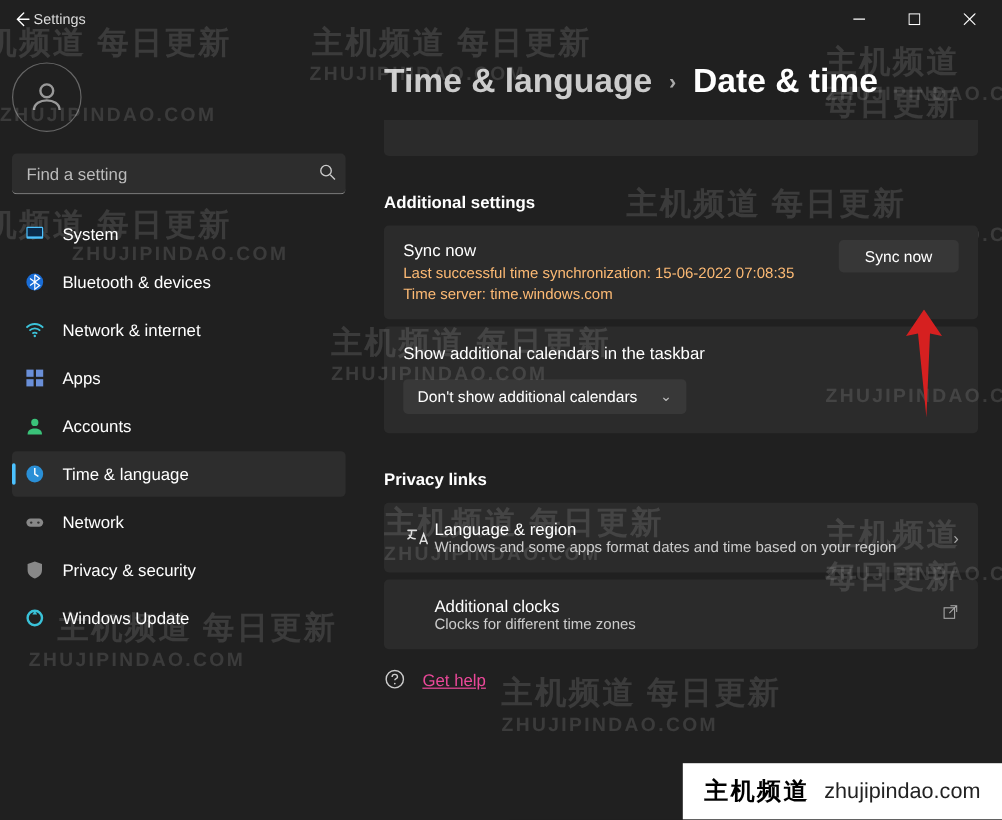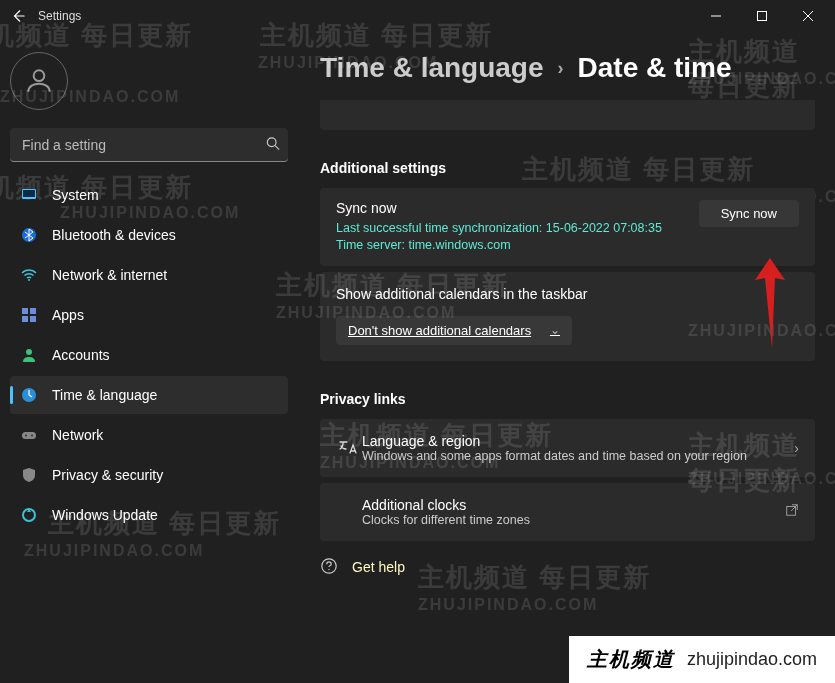--- a/index.html
+++ b/index.html
@@ -9,21 +9,21 @@
     color: #ffffff;
     font-family: "Segoe UI", sans-serif;
     font-size: 14px;
     overflow: hidden;
     position: relative;
   }
   .titlebar {
     display: flex; align-items: center; justify-content: space-between;
     height: 32px; padding: 0 4px 0 8px;
   }
-  .titlebar-left { display: flex; align-items: center; gap: 10px; }
+  .titlebar-left { display: flex; align-items: center; }
   .back-btn { width: 20px; height: 20px; display:flex; align-items:center; justify-content:center; }
   .title-text { font-size: 12px; color: #ddd; }
   .winctrl { display:flex; }
   .winctrl div { width: 46px; height: 32px; display:flex; align-items:center; justify-content:center; color:#fff; }
   .content { display:flex; height: calc(100% - 32px); }
   .sidebar { width: 298px; padding: 10px 10px 0 10px; }
   .avatar-row { display:flex; align-items:center; gap:12px; padding: 10px 0 18px 0; }
   .avatar {
     width: 58px; height: 58px; border-radius: 50%;
     border: 1px solid #666;
@@ -72,47 +72,47 @@
   .breadcrumb .chev { color:#aaa; font-size:18px; }
   .ghostcard { height: 30px; background:#2b2b2b; border-radius: 0 0 4px 4px; margin-bottom: 30px; }
   .section-title { font-size: 14px; font-weight:600; margin: 4px 0 12px 0; }
   .sync-card {
     display:flex; align-items:flex-start; justify-content:space-between;
     background:#2b2b2b; border-radius:4px; padding: 12px 16px; margin-bottom:6px;
     position: relative;
   }
   .sync-left { max-width: 330px; }
   .sync-title { font-size:14px; margin-bottom:4px; }
-  .sync-sub { font-size:12.5px; color:#5eead4; line-height:1.35; }
+  .sync-sub { font-size:12.5px; color:#fdba74; line-height:1.35; }
   .sync-btn {
     background:#373737; border:none; color:#fff;
     padding: 6px 22px; border-radius:4px; font-size:13px;
   }
   .cal-card {
     background:#2b2b2b; border-radius:4px; padding: 14px 16px 16px 16px; margin-bottom:30px;
   }
   .cal-title { font-size:14px; margin-bottom:14px; }
   .dropdown {
     display:flex; align-items:center; justify-content:space-between;
     background:#383838; border-radius:4px;
-    padding: 7px 12px; width: 236px; font-size:13px;text-decoration:underline;
+    padding: 7px 12px; width: 236px; font-size:13px;
   }
   .dropdown .chev { color:#bbb; font-size:12px; }
   .link-card {
     background:#2b2b2b; border-radius:4px; padding: 14px 16px;
     display:flex; align-items:center; gap:2px; margin-bottom:6px;
   }
   .link-card .icon { width:24px; display:flex; justify-content:center; color:#ddd; }
   .link-card .texts { flex:1; }
   .link-card .lt { font-size:14px; }
   .link-card .ls { font-size:12.5px; color:#ccc; }
   .link-card .trail { color:#aaa; }
   .gethelp {
     display:flex; align-items:center; gap:14px;
-    padding: 10px 0 0 0; color:#fef9c3; font-size:14px;
+    padding: 10px 0 0 0; color:#ec4899; font-size:14px;text-decoration:underline;
   }
   
   .wm {
     position:absolute; color: rgba(255,255,255,0.12);
     font-weight:700; pointer-events:none; user-select:none;
     letter-spacing: 2px;
   }
   .wm-cn { font-size: 26px; }
   .wm-en { font-size: 16px; }
   .arrow {
@@ -120,21 +120,21 @@
     left: 750px; top: 258px;
     pointer-events:none;
   }
   .footerbar {
     position:absolute; bottom:0; right:0;
     background:#fff; color:#000;
     padding: 10px 18px;
     display:flex; align-items:center; gap:12px;
     font-size: 20px; font-weight:500;
   }
-  .footerbar .cn { font-weight:600; letter-spacing:2px;font-style:italic; }
+  .footerbar .cn { font-weight:600; letter-spacing:2px; }
   .footerbar .en { font-size:18px; color:#222; }
 </style>
 </head>
 <body>
 
 <div class="wm wm-cn" style="left:260px; top:18px;">主机频道 每日更新</div>
 <div class="wm wm-en" style="left:258px; top:54px;">ZHUJIPINDAO.COM</div>
 <div class="wm wm-cn" style="left:688px; top:34px;">主机频道 每日更新</div>
 <div class="wm wm-en" style="left:688px; top:70px;">ZHUJIPINDAO.COM</div>
 <div class="wm wm-cn" style="left:-40px; top:18px;">主机频道 每日更新</div>

